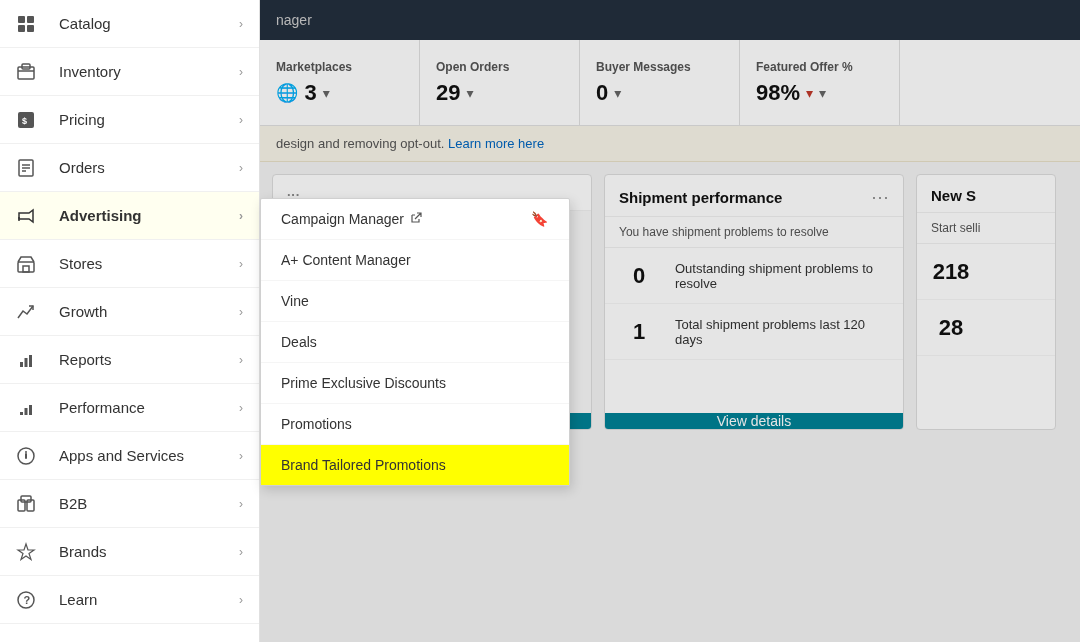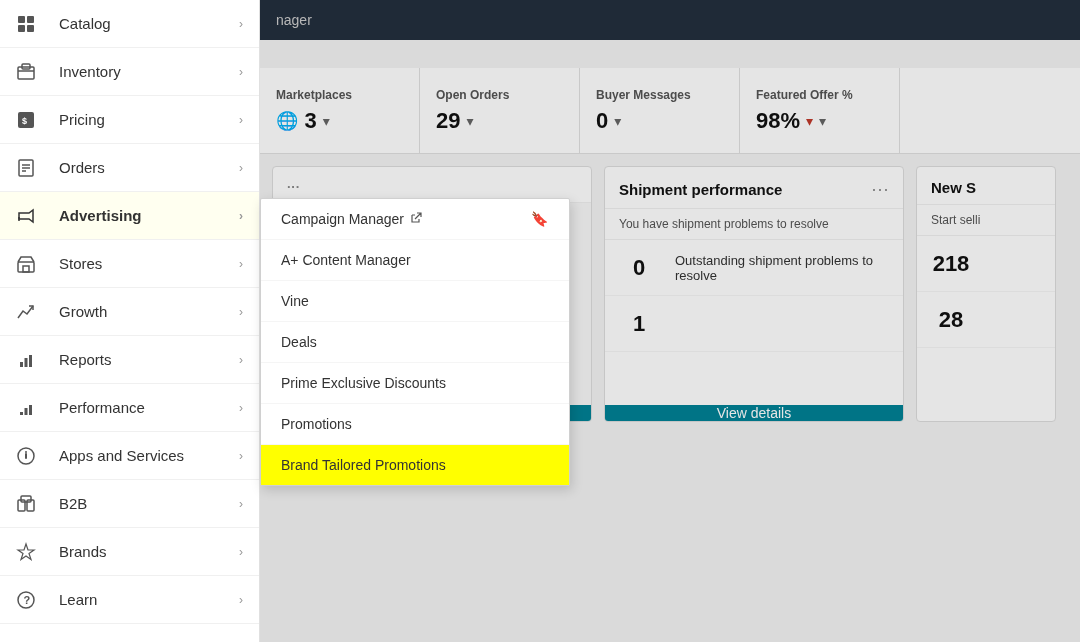--- a/index.html
+++ b/index.html
@@ -78,21 +78,20 @@
       color: #ccc;
       font-size: 14px;
     }
 
     
     .stats-bar {
       display: flex;
       background: #fff;
       border-bottom: 1px solid #e0e0e0;
       height: 86px;
-      margin-top: 28px;
     }
     .stat-item {
       display: flex;
       flex-direction: column;
       justify-content: center;
       padding: 10px 16px;
       min-width: 160px;
       border-right: 1px solid #e0e0e0;
       position: relative;
     }
@@ -384,20 +383,24 @@
       <div class="stat-value-row">
         <span class="stat-value">98%</span>
         <span style="color:#c0392b;font-size:14px">▾</span>
         <span class="stat-dropdown">▾</span>
       </div>
     </div>
     <div class="stat-item" style="flex:1;border-right:none;">
     </div>
   </div>
 
+  <div class="alert-banner">
+    <span>design and removing opt-out.</span>
+    <a href="#">Learn more here</a>
+  </div>
 
   <div class="cards-row">
 
     <div class="card" style="max-width:340px;">
       <div class="card-header">
         <span class="card-title" style="font-size:13px;color:#888;">···</span>
       </div>
       <div style="flex:1;background:#f8f8f8;"></div>
       <div class="card-footer" style="background:#008296;">Ship Your Orders</div>
     </div>
@@ -408,20 +411,21 @@
         <span class="card-menu">···</span>
       </div>
       <div class="card-subtitle">You have shipment problems to resolve</div>
       <div class="card-rows">
         <div class="card-row">
           <span class="card-row-value">0</span>
           <span class="card-row-label">Outstanding shipment problems to resolve</span>
         </div>
         <div class="card-row">
           <span class="card-row-value">1</span>
+          <span class="card-row-label">Total shipment problems last 120 days</span>
         </div>
       </div>
       <div class="card-footer">View details</div>
     </div>
 
     <div class="card" style="max-width:140px;">
       <div class="card-header">
         <span class="card-title">New S</span>
       </div>
       <div class="card-subtitle">Start selli</div>

